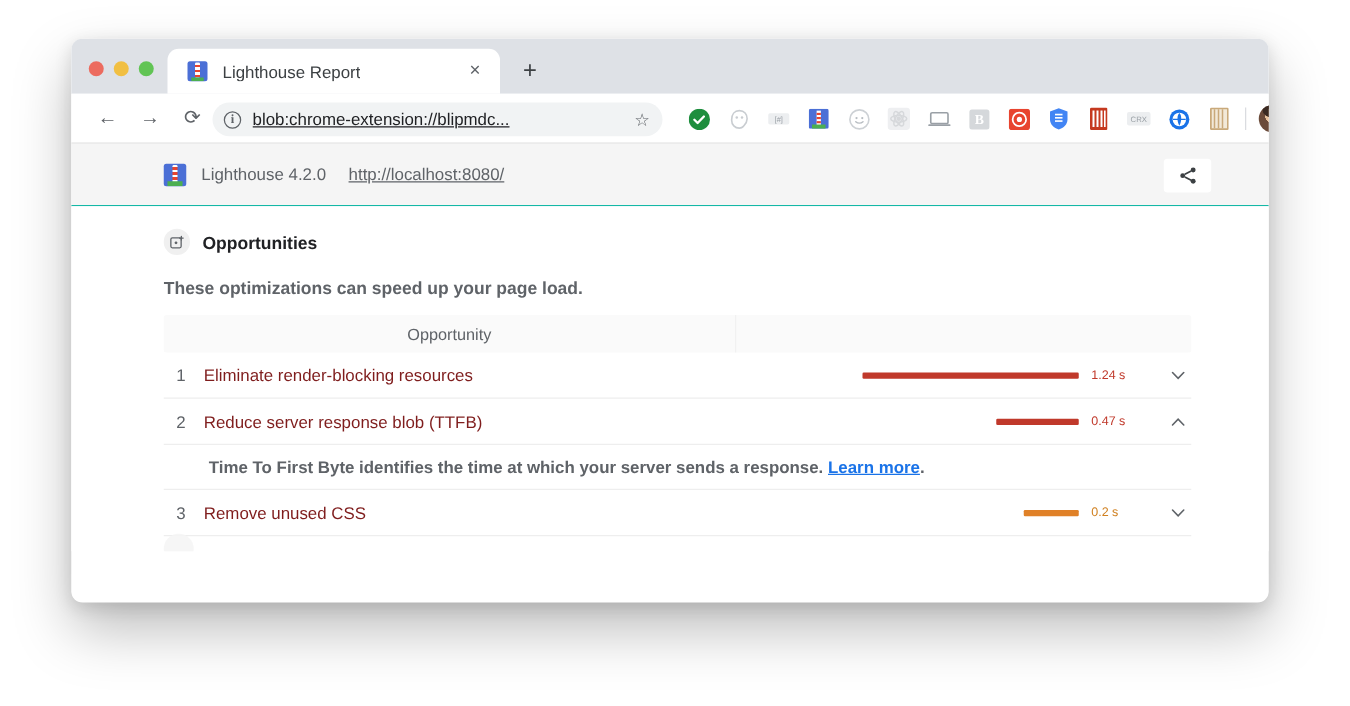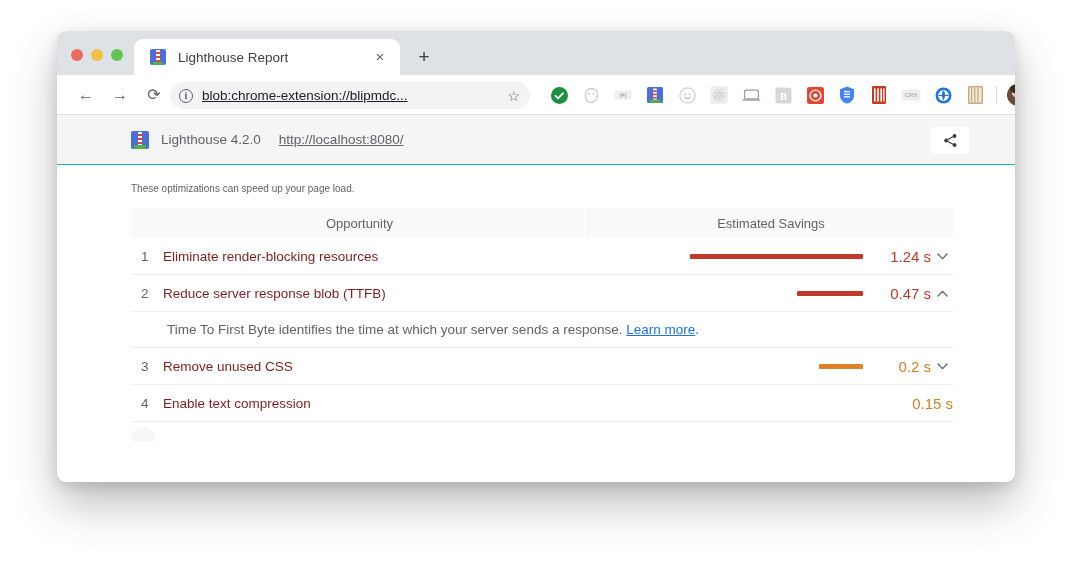--- a/index.html
+++ b/index.html
@@ -206,21 +206,21 @@
     background: #f0f0f0;
     display:flex; align-items:center; justify-content:center;
     flex:none;
   }
   .section-title {
     margin-left: 10px;
     font-size: 14px; font-weight: bold; color: #202124;
   }
   .section-desc {
     margin: 18px 0 0 74px;
-    font-size: 10px; color: #5f6368;
+    font-size: 14px; color: #5f6368; font-weight: bold;
   }
 
   .table {
     margin: 14px 74px 0 74px;
     width: 822px;
   }
   .thead {
     display: flex;
     height: 30px;
     background: #fafafa;
@@ -256,40 +256,40 @@
   .savings-wrap {
     display: flex; align-items: center; flex: none;
     width: 250px; justify-content: flex-end;
   }
   .bar {
     height: 5px; border-radius: 1px;
     flex: none;
   }
   .savings-val {
     width: 58px;
-    text-align: right;
-    font-size: 15px;
+    text-align: left;
+    font-size: 10px;
     margin-left: 10px;
     flex: none;
   }
   .chev {
     width: 22px;
     text-align: center;
     font-size: 11px; color: #5f6368;
     flex: none;
   }
   .chev svg { display:block; margin: 0 auto; }
 
   .desc-row {
     display: flex; align-items: center;
     height: 36px;
     border-bottom: 1px solid #eeeeee;
     padding-left: 36px;
   }
-  .desc-text { font-size: 13.5px; color: #5f6368; }
+  .desc-text { font-size: 13.5px; color: #5f6368; font-weight: bold; }
   .desc-link { color: #1a73e8; text-decoration: underline; }
 
   .ghost-row {
     position: absolute;
     left: 74px; bottom: -10px;
     width: 24px; height: 24px; border-radius: 50%;
     background: #f4f4f4;
     opacity: .85;
   }
 </style>
@@ -450,27 +450,36 @@
         <circle cx="12.3" cy="3.2" r="2.1" fill="#3c4043"></circle>
         <circle cx="12.3" cy="12.8" r="2.1" fill="#3c4043"></circle>
         <circle cx="3.4" cy="8" r="2.1" fill="#3c4043"></circle>
         <path d="M5.2 6.9l5.4-2.9M5.2 9.1l5.4 2.9" stroke="#3c4043" stroke-width="1.4"></path>
       </svg>
     </div>
   </div>
 
   <div class="report-body">
 
+    <div class="section-title-row">
+      <span class="section-icon">
+        <svg width="12" height="12" viewBox="0 0 14 14">
+          <rect x="0.8" y="2.6" width="9.6" height="9.4" rx="1.4" fill="none" stroke="#5f6368" stroke-width="1.2"></rect>
+          <path d="M10.6 1.2v3.4M8.9 2.9h3.4" stroke="#5f6368" stroke-width="1.2" stroke-linecap="round"></path>
+          <circle cx="5.6" cy="7.3" r="1.3" fill="#5f6368"></circle>
+        </svg>
+      </span>
+      <span class="section-title">Opportunities</span>
+    </div>
 
     <div class="section-desc">These optimizations can speed up your page load.</div>
 
     <div class="table">
       <div class="thead">
         <div class="th-opportunity">Opportunity</div>
-        <div class="th-savings">Estimated Savings</div>
       </div>
       <div id="rows">
           <div class="trow">
             <div class="rank">1</div>
             <div class="opp-title">Eliminate render-blocking resources</div>
             <div class="savings-wrap">
               <span class="bar" style="width: 173px; background: rgb(192, 57, 43);"></span>
               <span class="savings-val" style="color: rgb(192, 57, 43);">1.24 s</span>
               <span class="chev">
                 <svg width="11" height="7" viewBox="0 0 11 7">

